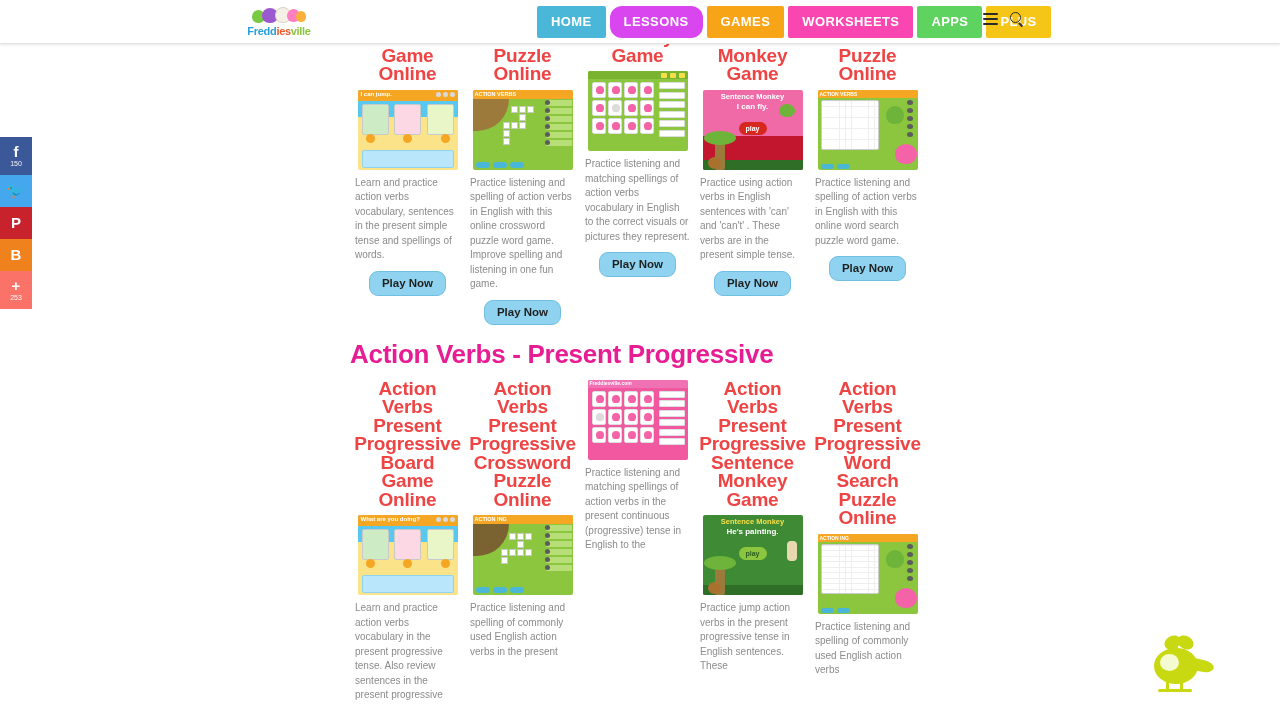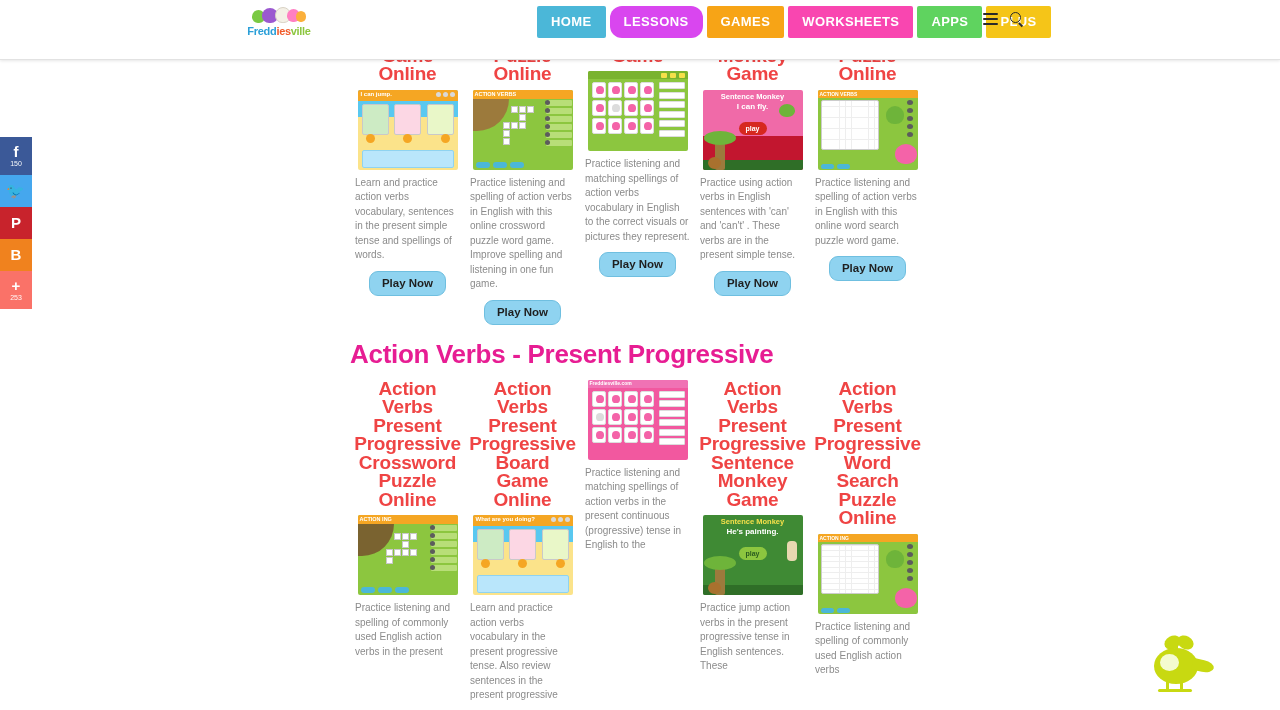--- a/index.html
+++ b/index.html
@@ -7,21 +7,21 @@
     margin: 0; padding: 0;
     width: 1280px; height: 710px;
     overflow: hidden;
     background: #ffffff;
     font-family: "Liberation Sans", sans-serif;
   }
 
   
   .header {
     position: absolute; top: 0; left: 0;
-    width: 1280px; height: 60px;
+    width: 1280px; height: 44px;
     background: #ffffff;
     border-bottom: 1px solid #e2e2e2;
     box-shadow: 0 1px 3px rgba(0,0,0,0.10);
     z-index: 50;
   }
   .logo-wrap {
     position: absolute; left: 250px; top: 5px;
     width: 58px; height: 34px;
     display: flex; flex-direction: column; align-items: center; justify-content: center;
   }
@@ -448,20 +448,46 @@
       <p class="desc">Practice listening and spelling of action verbs in English with this online word search puzzle word game.</p>
       <div class="play">Play Now</div>
     </div>
   </div>
 
   <h2 class="section-heading">Action Verbs - Present Progressive</h2>
 
   <div class="grid">
 
     <div class="card">
+      <div class="card-title">Action Verbs Present Progressive Board Game Online</div>
+      <div class="thumb t-board">
+        <div class="bar">
+              <b>What are you doing?</b>
+            </div>
+        <div class="dots">
+              <i></i>
+              <i></i>
+              <i></i>
+            </div>
+        <div class="cardrow">
+              <i></i>
+              <i></i>
+              <i></i>
+            </div>
+        <div class="gos">
+              <i></i>
+              <i></i>
+              <i></i>
+            </div>
+        <div class="panel"></div>
+      </div>
+      <p class="desc">Learn and practice action verbs vocabulary in the present progressive tense. Also review sentences in the present progressive</p>
+    </div>
+
+    <div class="card">
       <div class="card-title">Action Verbs Present Progressive Crossword Puzzle Online</div>
       <div class="thumb t-cross">
         <div class="hdr">
               <b>ACTION ING</b>
             </div>
         <div class="hill" style="background:#7a6330"></div>
         <div class="xw">
           <i style="left:8px;top:2px"></i>
               <i style="left:16px;top:2px"></i>
               <i style="left:24px;top:2px"></i>
@@ -483,46 +509,20 @@
         <div class="btns">
               <i></i>
               <i></i>
               <i></i>
             </div>
       </div>
       <p class="desc">Practice listening and spelling of commonly used English action verbs in the present</p>
     </div>
 
     <div class="card">
-      <div class="card-title">Action Verbs Present Progressive Board Game Online</div>
-      <div class="thumb t-board">
-        <div class="bar">
-              <b>What are you doing?</b>
-            </div>
-        <div class="dots">
-              <i></i>
-              <i></i>
-              <i></i>
-            </div>
-        <div class="cardrow">
-              <i></i>
-              <i></i>
-              <i></i>
-            </div>
-        <div class="gos">
-              <i></i>
-              <i></i>
-              <i></i>
-            </div>
-        <div class="panel"></div>
-      </div>
-      <p class="desc">Learn and practice action verbs vocabulary in the present progressive tense. Also review sentences in the present progressive</p>
-    </div>
-
-    <div class="card">
       <div class="thumb t-mem" style="background:#f2589f">
         <div class="hdr" style="background:#f072b4">
           <b style="position:absolute;left:2px;top:0.5px;font-size:5px;color:#fff">Freddiesville.com</b>
         </div>
         <div class="tiles">
           <i></i>
               <i></i>
               <i></i>
               <i></i>
               <i class="x"></i>

